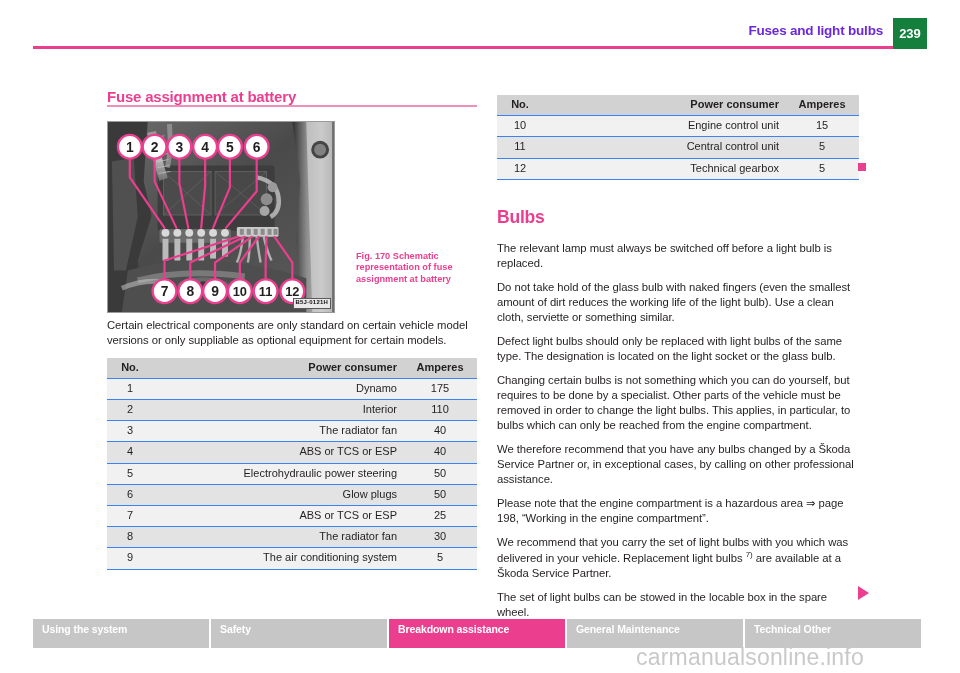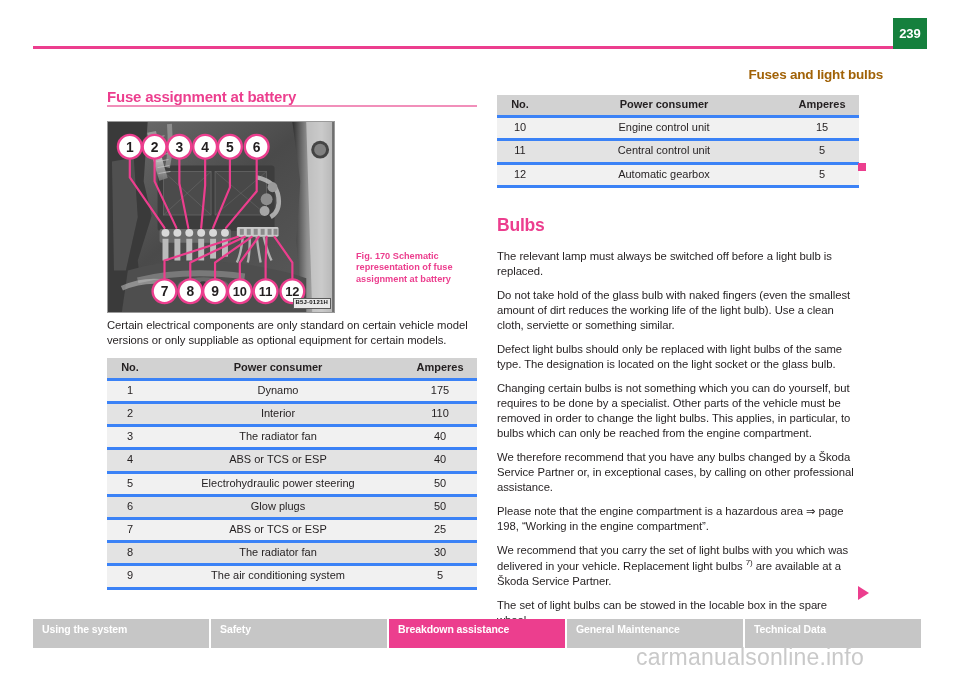--- a/index.html
+++ b/index.html
@@ -32,23 +32,22 @@
     height: 3px;
     background: #ec3e8e;
   }
   .header-title {
     position: absolute;
     right: 44px;
     top: 5px;
     font-size: 13.5px;
     font-weight: bold;
     letter-spacing: -0.2px;
-    color: #a16207;
+    color: #6d28d9;
     white-space: nowrap;
-    margin-top: 44px;
   }
   .page-badge {
     position: absolute;
     right: 0;
     top: 0;
     width: 34px;
     height: 31px;
     background: #15803d;
     color: #ffffff;
     font-size: 13px;
@@ -152,32 +151,32 @@
   
   table.fuse {
     border-collapse: collapse;
     width: 100%;
     font-size: 11px;
     margin-top: 10px;
   }
   table.fuse th, table.fuse td {
     padding: 3px 6px 4px 6px;
     line-height: 1.2;
-    border-bottom: 3px solid #3b82f6;
+    border-bottom: 1px solid #3b82f6;
   }
   table.fuse thead th {
     background: #d2d2d2;
     font-weight: bold;
     font-size: 11px;
     color: #231f20;
   }
   table.fuse tbody tr:nth-child(odd) td { background: #f1f1f1; }
   table.fuse tbody tr:nth-child(even) td { background: #e3e3e3; }
   .c-no { width: 34px; text-align: center; }
-  .c-name { text-align: center; }
+  .c-name { text-align: right; }
   .c-amp { width: 62px; text-align: center; }
   thead .c-no { text-align: center; }
   thead .c-amp { text-align: center; }
 
   
   .end-marker {
     position: absolute;
     width: 8px;
     height: 8px;
     background: #ec3e8e;
@@ -464,21 +463,21 @@
         <td class="c-name">Engine control unit</td>
         <td class="c-amp">15</td>
       </tr>
       <tr>
         <td class="c-no">11</td>
         <td class="c-name">Central control unit</td>
         <td class="c-amp">5</td>
       </tr>
       <tr>
         <td class="c-no">12</td>
-        <td class="c-name">Automatic gearbox</td>
+        <td class="c-name">Technical gearbox</td>
         <td class="c-amp">5</td>
       </tr>
     </tbody>
   </table>
 
   <h1 class="section-h1" style="font-size:17.5px;margin-top:27px;">Bulbs</h1>
 
 
   <div style="margin-top:13px;">
     <p class="body">The relevant lamp must always be switched off before a light bulb is replaced.</p>
@@ -493,16 +492,16 @@
 </div>
 
 <div class="end-marker" style="left:858px; top:163px;"></div>
 <div class="cont-arrow" style="left:858px; top:586px;"></div>
 
 <div class="footer-nav">
   <div class="nav-tab">Using the system</div>
   <div class="nav-tab">Safety</div>
   <div class="nav-tab active">Breakdown assistance</div>
   <div class="nav-tab">General Maintenance</div>
-  <div class="nav-tab">Technical Data</div>
+  <div class="nav-tab">Technical Other</div>
 </div>
 
 <div class="watermark">carmanualsonline.info</div>
 
 </body></html>

